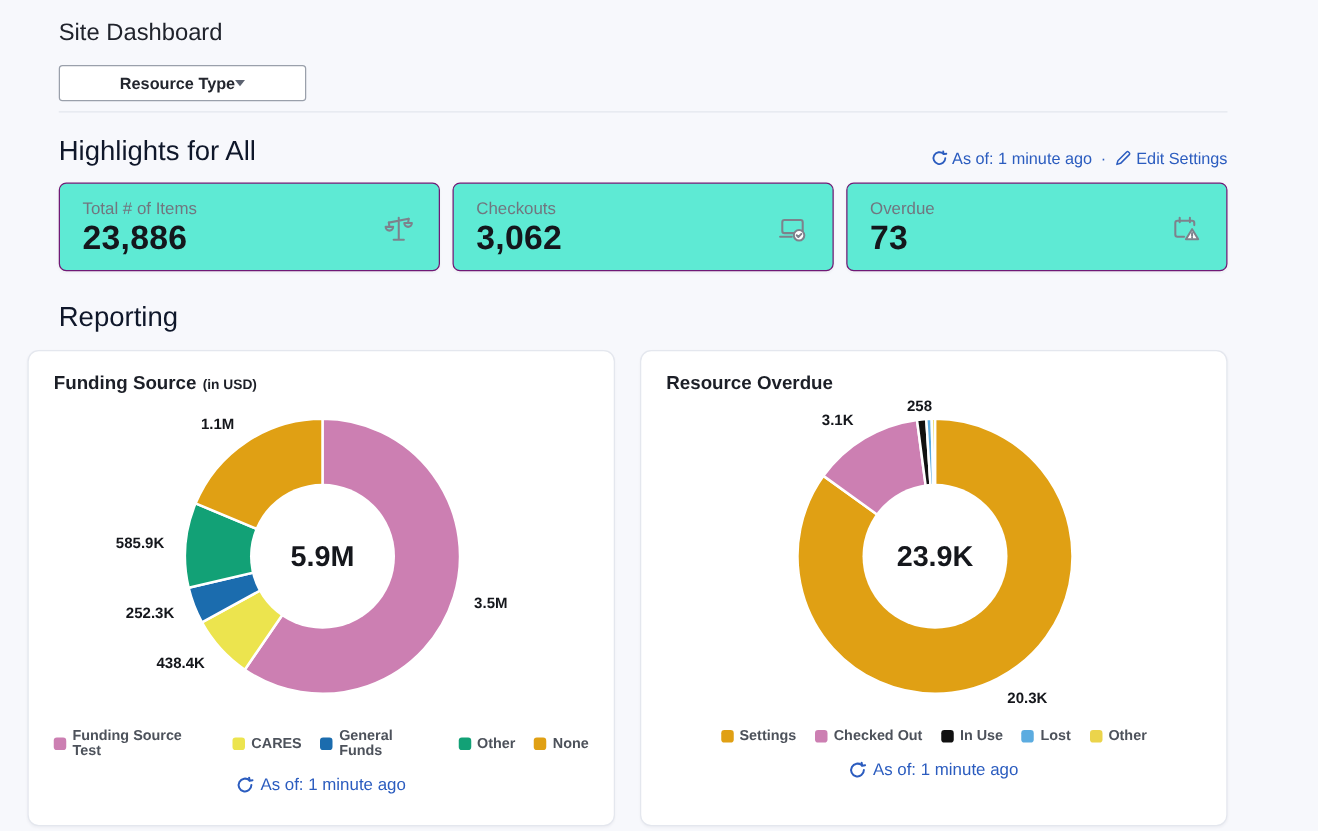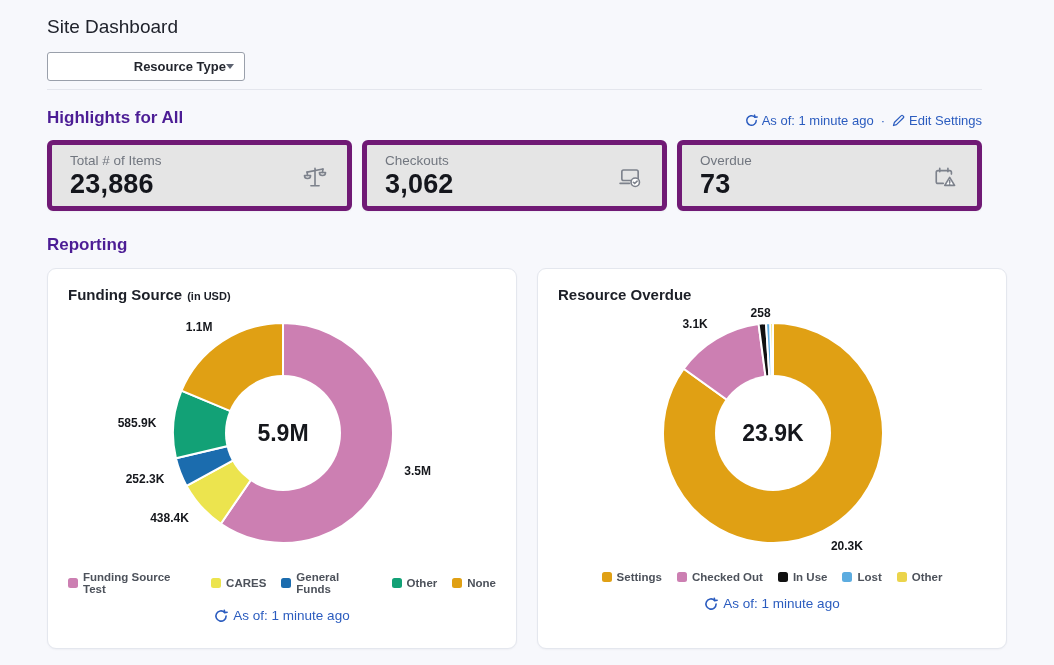--- a/index.html
+++ b/index.html
@@ -8,41 +8,41 @@
   .container { width:1028px; height:665px; padding:16px 46px 0 47px; }
 
   .page-title { font-size:19px; font-weight:400; color:#20232c; margin-bottom:14px; }
 
   .tabs-row { display:flex; justify-content:space-between; align-items:flex-end; border-bottom:1px solid #e4e6ed; padding-bottom:0; }
   .tabs { display:flex; gap:26px; padding-left:2px; }
   .tab { font-size:15px; letter-spacing:.3px; padding-bottom:11px; cursor:pointer; }
   .tab.inactive { color:#3a6ca8; font-weight:600; }
   .tab.active { color:#16377f; font-weight:700; border-bottom:2px solid #16377f; padding-bottom:9px; }
   .dropdown { width:198px; height:29px; background:#fff; border:1px solid #9aa0ab; border-radius:3px;
-              display:flex; align-items:center; justify-content:flex-end; padding:0 10px; margin-bottom:8px; cursor:pointer; }
+              display:flex; align-items:center; justify-content:center; padding:0 10px; margin-bottom:8px; cursor:pointer; }
   .dropdown-value { font-size:13px; font-weight:700; color:#23262e; }
   .caret { width:0; height:0; border-left:4.5px solid transparent; border-right:4.5px solid transparent; border-top:5px solid #5c6270; }
 
   .section-head { display:flex; justify-content:space-between; align-items:flex-end; margin-top:18px; }
-  .section-title { font-size:17px; font-weight:700; color:#4c1d95; }
+  .section-title { font-size:22px; font-weight:400; color:#0f172a; }
   .meta-links { display:flex; align-items:center; gap:7px; font-size:13px; color:#2b5cbf; font-weight:500; }
   .meta-link { display:flex; align-items:center; gap:4px; cursor:pointer; }
   .dot-sep { color:#2b5cbf; }
 
   .stats-row { display:flex; gap:10px; margin-top:12px; }
-  .stat-card { flex:1; background:#e5e5e5; border:5px solid #701a75; border-radius:6px; box-shadow:0 1px 2px rgba(20,30,60,.04);
+  .stat-card { flex:1; background:#5eead4; border:1px solid #701a75; border-radius:6px; box-shadow:0 1px 2px rgba(20,30,60,.04);
                height:71px; padding:12px 18px 10px 18px; display:flex; justify-content:space-between; align-items:center; }
   .stat-text { display:flex; flex-direction:column; gap:1px; }
   .stat-label { font-size:13.5px; color:#71767f; font-weight:500; }
   .stat-value { font-size:27px; font-weight:700; color:#14161c; letter-spacing:.2px; }
   .stat-icon { color:#7d828c; display:flex; align-items:center; }
 
   .reporting-title { margin-top:24px; }
 
-  .charts-row { display:flex; gap:20px; margin-top:13px; }
+  .charts-row { display:flex; gap:20px; margin-top:13px;justify-content:flex-end; }
   .chart-card { width:470px; height:381px; background:#fff; border:1px solid #e4e7ee; border-radius:9px;
                 box-shadow:0 1px 2px rgba(20,30,60,.04); padding:17px 20px 0 20px; }
   .chart-title-row { display:flex; align-items:baseline; gap:5px; }
   .chart-title { font-size:15px; font-weight:700; color:#1c1f27; }
   .chart-subtitle { font-size:11px; font-weight:700; color:#1c1f27; }
   .donut-svg { display:block; margin:2px auto 0 auto; }
   .donut-label { font-size:12px; font-weight:700; fill:#15171c; }
   .donut-center { font-size:23px; font-weight:700; fill:#15171c; }
 
   .legend { display:flex; justify-content:center; align-items:center; gap:15px; margin-top:4px; }

